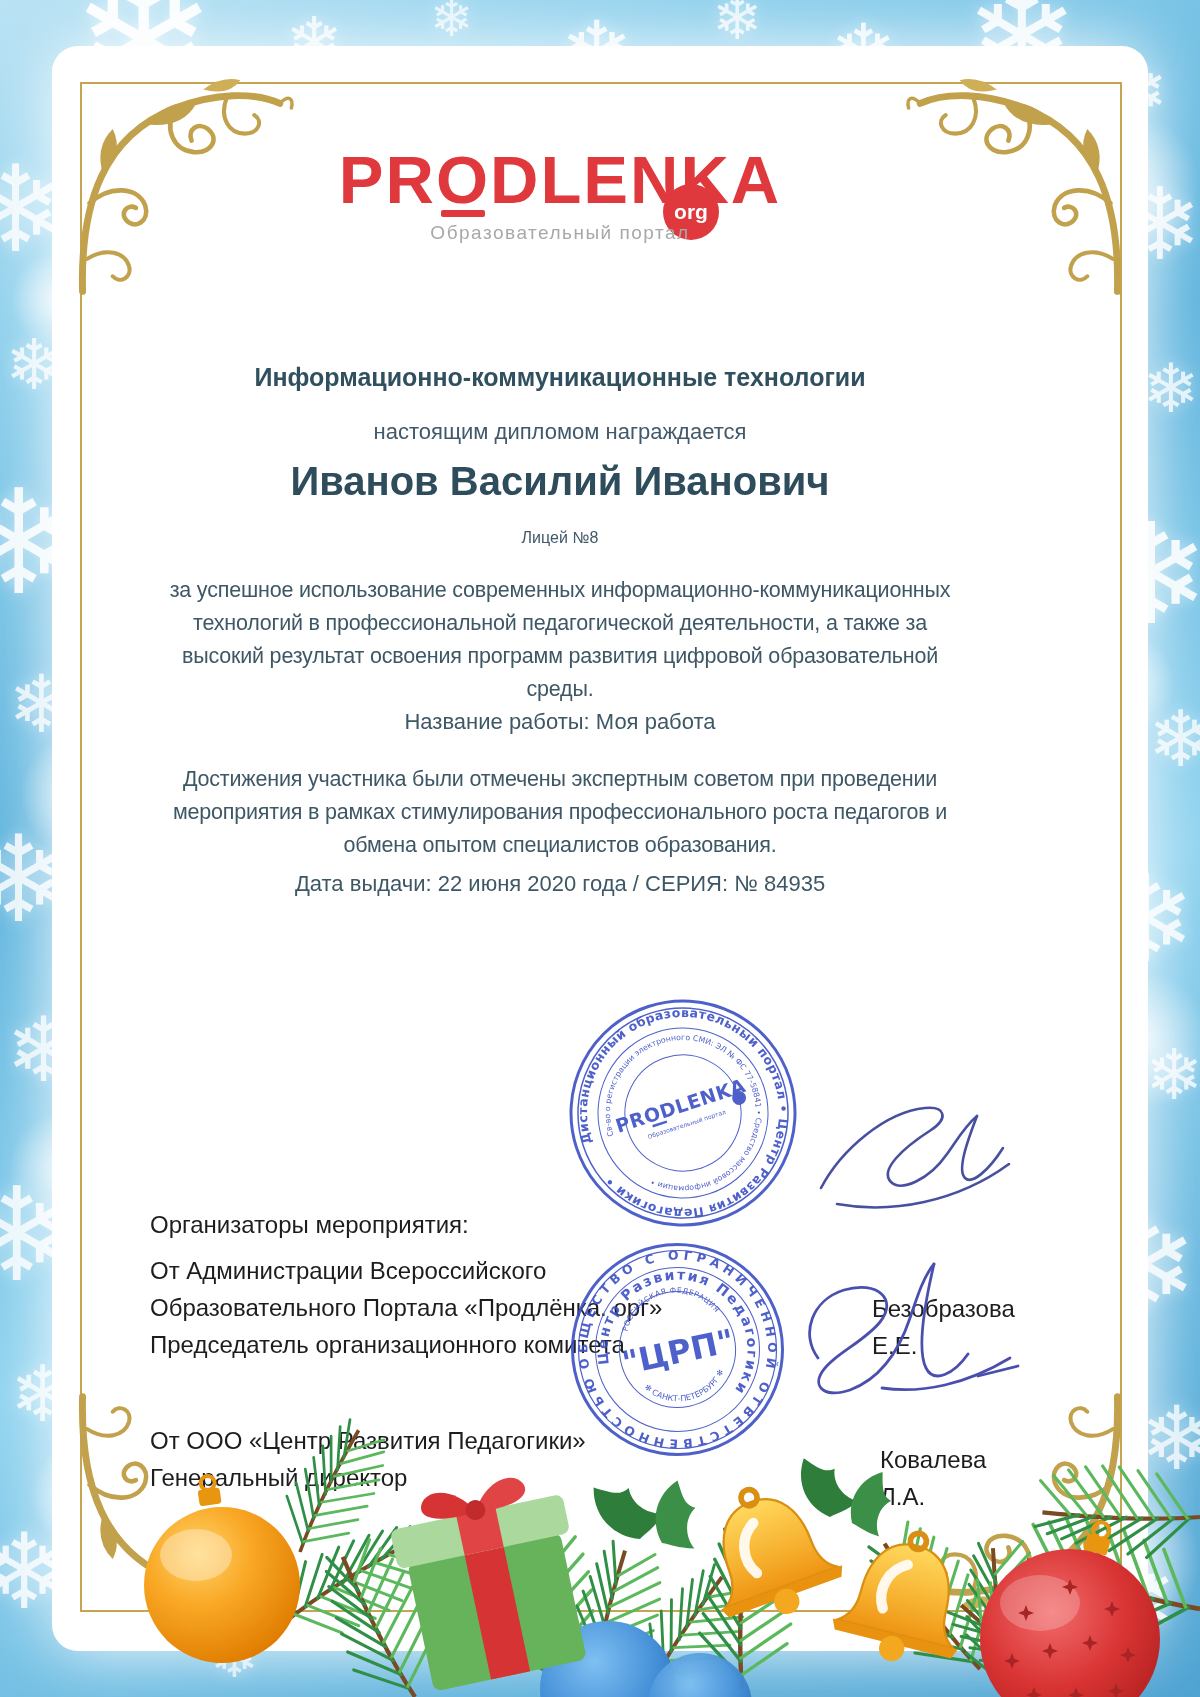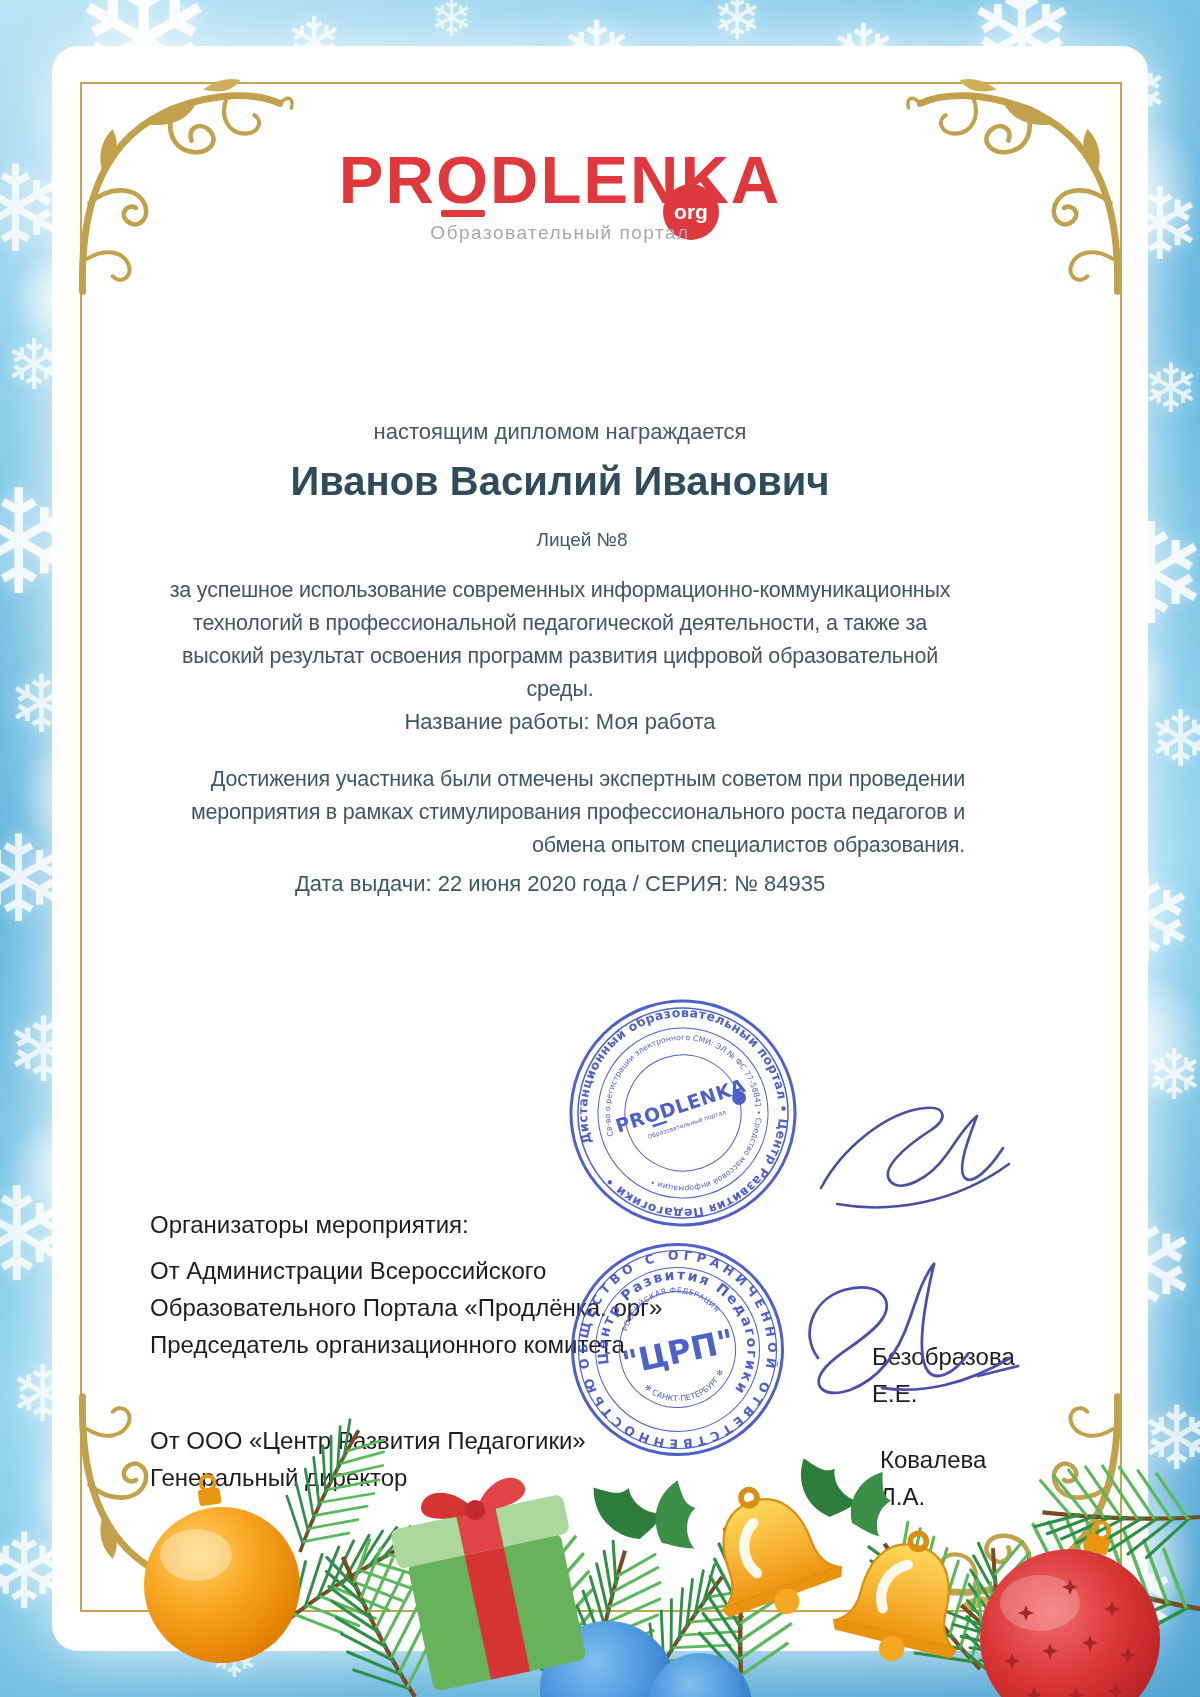--- a/index.html
+++ b/index.html
@@ -26,30 +26,30 @@
   .brand-o{position:relative;display:inline-block;}
   .brand-o::after{content:'';position:absolute;left:5px;right:5px;bottom:-1px;height:7px;background:#e0393d;border-radius:2px;}
   .org-badge{position:absolute;left:calc(50% + 157px);top:138px;width:56px;height:56px;border-radius:50%;
              background:#e0393d;color:#fff;font-size:21px;font-weight:600;
              display:flex;align-items:center;justify-content:center;}
   .tagline{top:176px;font-size:19px;letter-spacing:1.5px;color:#a6a8ab;}
   .title{top:250px;font-size:47px;font-weight:700;color:#31505f;letter-spacing:1px;}
   .subtitle{top:317px;font-size:25px;font-weight:700;color:#31505f;}
   .award{top:373px;font-size:22px;color:#41596a;}
   .recipient{top:413px;font-size:40px;font-weight:700;color:#2e4c5b;}
-  .institution{top:483px;font-size:19px;color:#41596a;padding-left:22px;}
+  .institution{top:483px;font-size:16px;color:#41596a;}
   .bodytext{top:528px;left:103px;width:810px;font-size:21.5px;line-height:33px;color:#3e5765;letter-spacing:-.2px;text-align:center;position:absolute;}
   .workline{top:663px;font-size:22px;color:#3e5765;}
-  .achievement{top:717px;left:103px;width:810px;font-size:21.5px;line-height:33px;color:#3e5765;letter-spacing:-.2px;text-align:right;position:absolute;}
+  .achievement{top:717px;left:103px;width:810px;font-size:21.5px;line-height:33px;color:#3e5765;letter-spacing:-.2px;text-align:center;position:absolute;}
   .issueline{top:825px;font-size:22px;color:#3e5765;}
   .org-text{position:absolute;color:#1d1d1f;font-size:24px;line-height:37px;}
   .oh{left:98px;top:1160px;}
   .ob1{left:98px;top:1206px;}
   .ob2{left:98px;top:1376px;}
-  .signame1{left:820px;top:1260px;margin-top:32px;}
+  .signame1{left:820px;top:1212px;margin-top:32px;}
   .signame2{left:828px;top:1395px;}
   .stamp{position:absolute;opacity:.9;}
   .stamp1{left:506px;top:942px;transform:rotate(-18deg);}
   .stamp2{left:508px;top:1186px;transform:rotate(-12deg);}
   .sig{position:absolute;}
   .sig1{left:755px;top:1040px;}
   .sig2{left:730px;top:1192px;}
   .stamp text, .stamp textPath{font-family:"DejaVu Sans",sans-serif;fill:#3b4fc4;}
   .decor{position:absolute;left:0;top:1367px;z-index:6;}
 </style>
@@ -150,20 +150,21 @@
       <path d="M120,22 q16,-12 32,-8 q-10,14 -32,8z" fill="#cfae58" stroke="none"></path>
     </g>
   </svg>
 
   <div class="content">
 
     <div class="cline brand"><span>PR</span><span class="brand-o">O</span><span>DLENKA</span></div>
     <div class="org-badge">org</div>
     <div class="cline tagline">Образовательный портал</div>
 
+    <div class="cline subtitle">Информационно-коммуникационные технологии</div>
     <div class="cline recipient">Иванов Василий Иванович</div>
     <div class="cline award">настоящим дипломом награждается</div>
     <div class="cline institution">Лицей №8</div>
     <div class="bodytext">за успешное использование современных информационно-коммуникационных технологий в профессиональной педагогической деятельности, а также за высокий результат освоения программ развития цифровой образовательной среды.</div>
     <div class="cline workline">Название работы: Моя работа</div>
     <div class="achievement">Достижения участника были отмечены экспертным советом при проведении мероприятия в рамках стимулирования профессионального роста педагогов и обмена опытом специалистов образования.</div>
     <div class="cline issueline">Дата выдачи: 22 июня 2020 года / СЕРИЯ: № 84935</div>
 
     <div class="org-text oh">Организаторы мероприятия:</div>
     <div class="org-text ob1">

